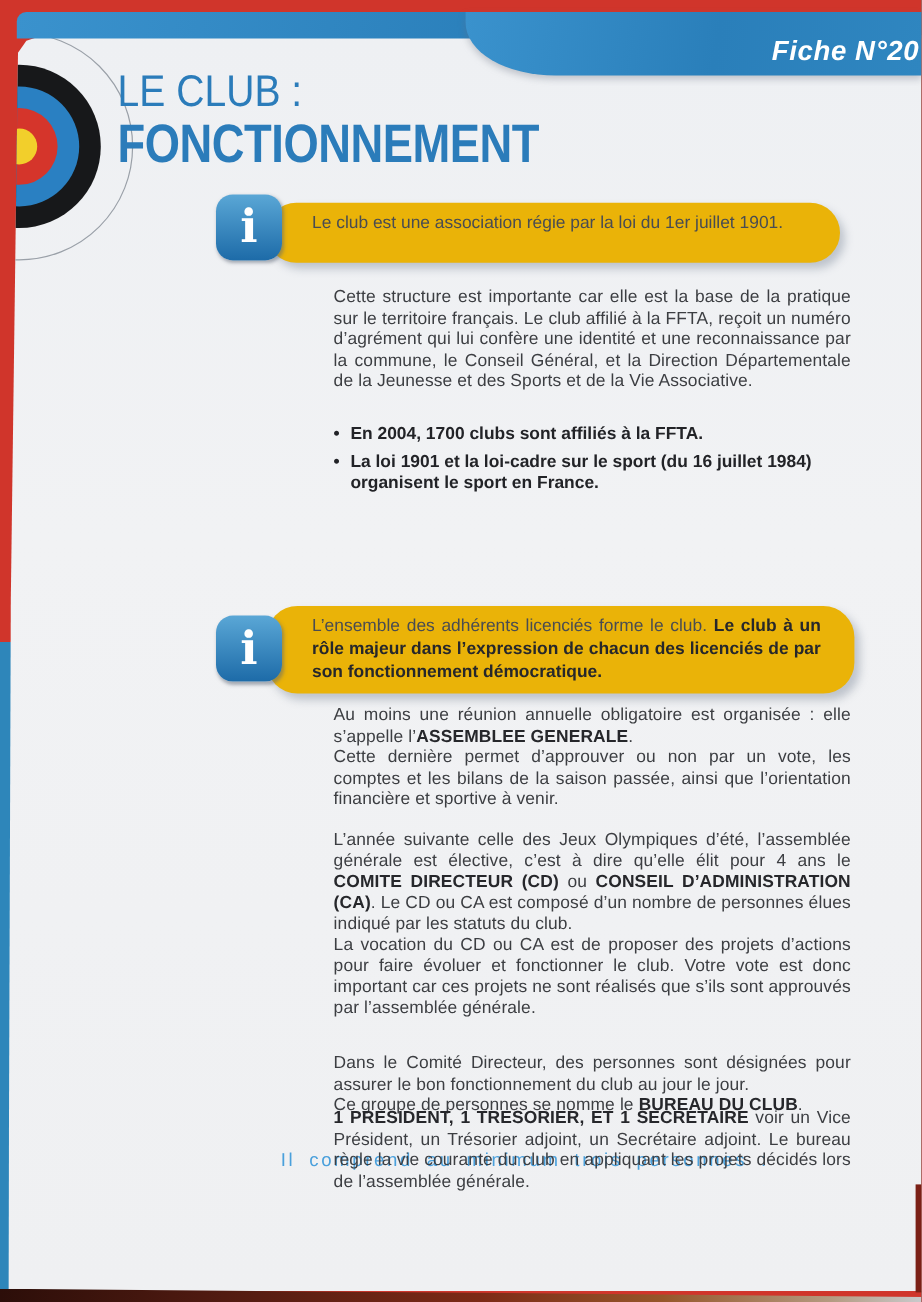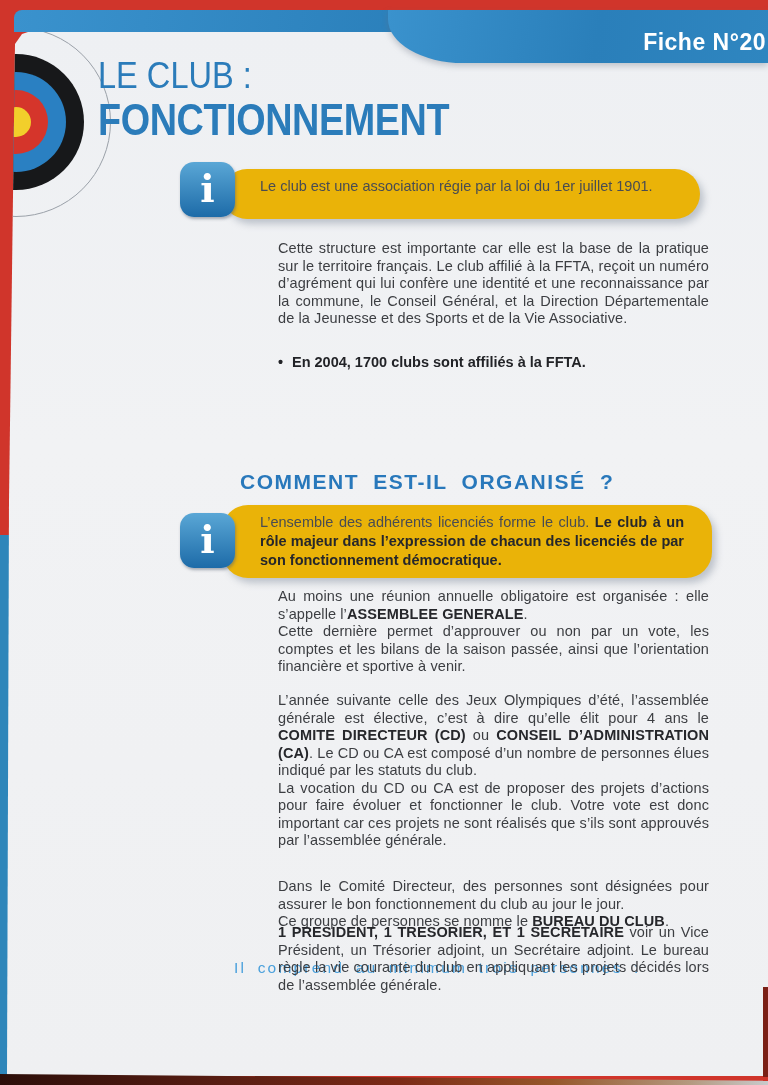--- a/index.html
+++ b/index.html
@@ -31,21 +31,21 @@
     border-top-left-radius:8px;
   }
   .tab{
     position:absolute;left:388px;right:0;top:10px;height:53px;
     background:linear-gradient(100deg,#3a92cd,#2a7fba 55%,#2f86c0);
     border-bottom-left-radius:75px 44px;
     filter:drop-shadow(0 3px 3px rgba(100,110,125,.35));
   }
   .fiche{
     position:absolute;right:2px;top:29px;
-    color:#ffffff;font-size:23px;font-weight:700;
+    color:#ffffff;font-size:23px;font-weight:700;font-style:italic;
     letter-spacing:.5px;white-space:nowrap;
   }
   
   .title{position:absolute;left:98px;top:55px;color:#2b7cba;}
   .title .l1{font-size:37px;font-weight:400;letter-spacing:0;transform:scaleX(.88);transform-origin:left;line-height:42px;}
   .title .l2{font-size:45px;font-weight:700;letter-spacing:-.5px;transform:scaleX(.84);transform-origin:left;line-height:46px;white-space:nowrap;}
   
   .ibox{position:absolute;}
   .ibox .pill{
     position:absolute;left:42px;right:0;
@@ -130,23 +130,23 @@
     <div class="pill" style="top:7px;min-height:50px;">Le club est une association régie par la loi du 1er juillet 1901.</div>
     <div class="badge" style="top:0;">
         <span>i</span>
       </div>
   </div>
 
   <div class="body-text" style="top:240px;">Cette structure est importante car elle est la base de la pratique sur le territoire français. Le club affilié à la FFTA, reçoit un numéro d’agrément qui lui confère une identité et une reconnaissance par la commune, le Conseil Général, et la Direction Départementale de la Jeunesse et des Sports et de la Vie Associative.</div>
 
   <ul class="bullets" style="top:353px;">
     <li>En 2004, 1700 clubs sont affiliés à la FFTA.</li>
+    <li>La loi 1901 et la loi-cadre sur le sport (du 16 juillet 1984) organisent le sport en France.</li>
   </ul>
 
-  <div class="sec-heading">COMMENT EST-IL ORGANISÉ ?</div>
 
   <div class="ibox" style="left:180px;top:505px;width:532px;">
     <div class="tail" style="top:30px;"></div>
     <div class="pill" style="top:0;min-height:72px;"><span>L’ensemble des adhérents licenciés forme le club. </span><span class="b">Le club à un rôle majeur dans l’expression de chacun des licenciés de par son fonctionnement démocratique.</span></div>
     <div class="badge" style="top:8px;">
         <span>i</span>
       </div>
   </div>
 
   <div class="body-text" style="top:588px;"><span>Au moins une réunion annuelle obligatoire est organisée : elle s’appelle l’</span><span class="b">ASSEMBLEE GENERALE</span><span>.

